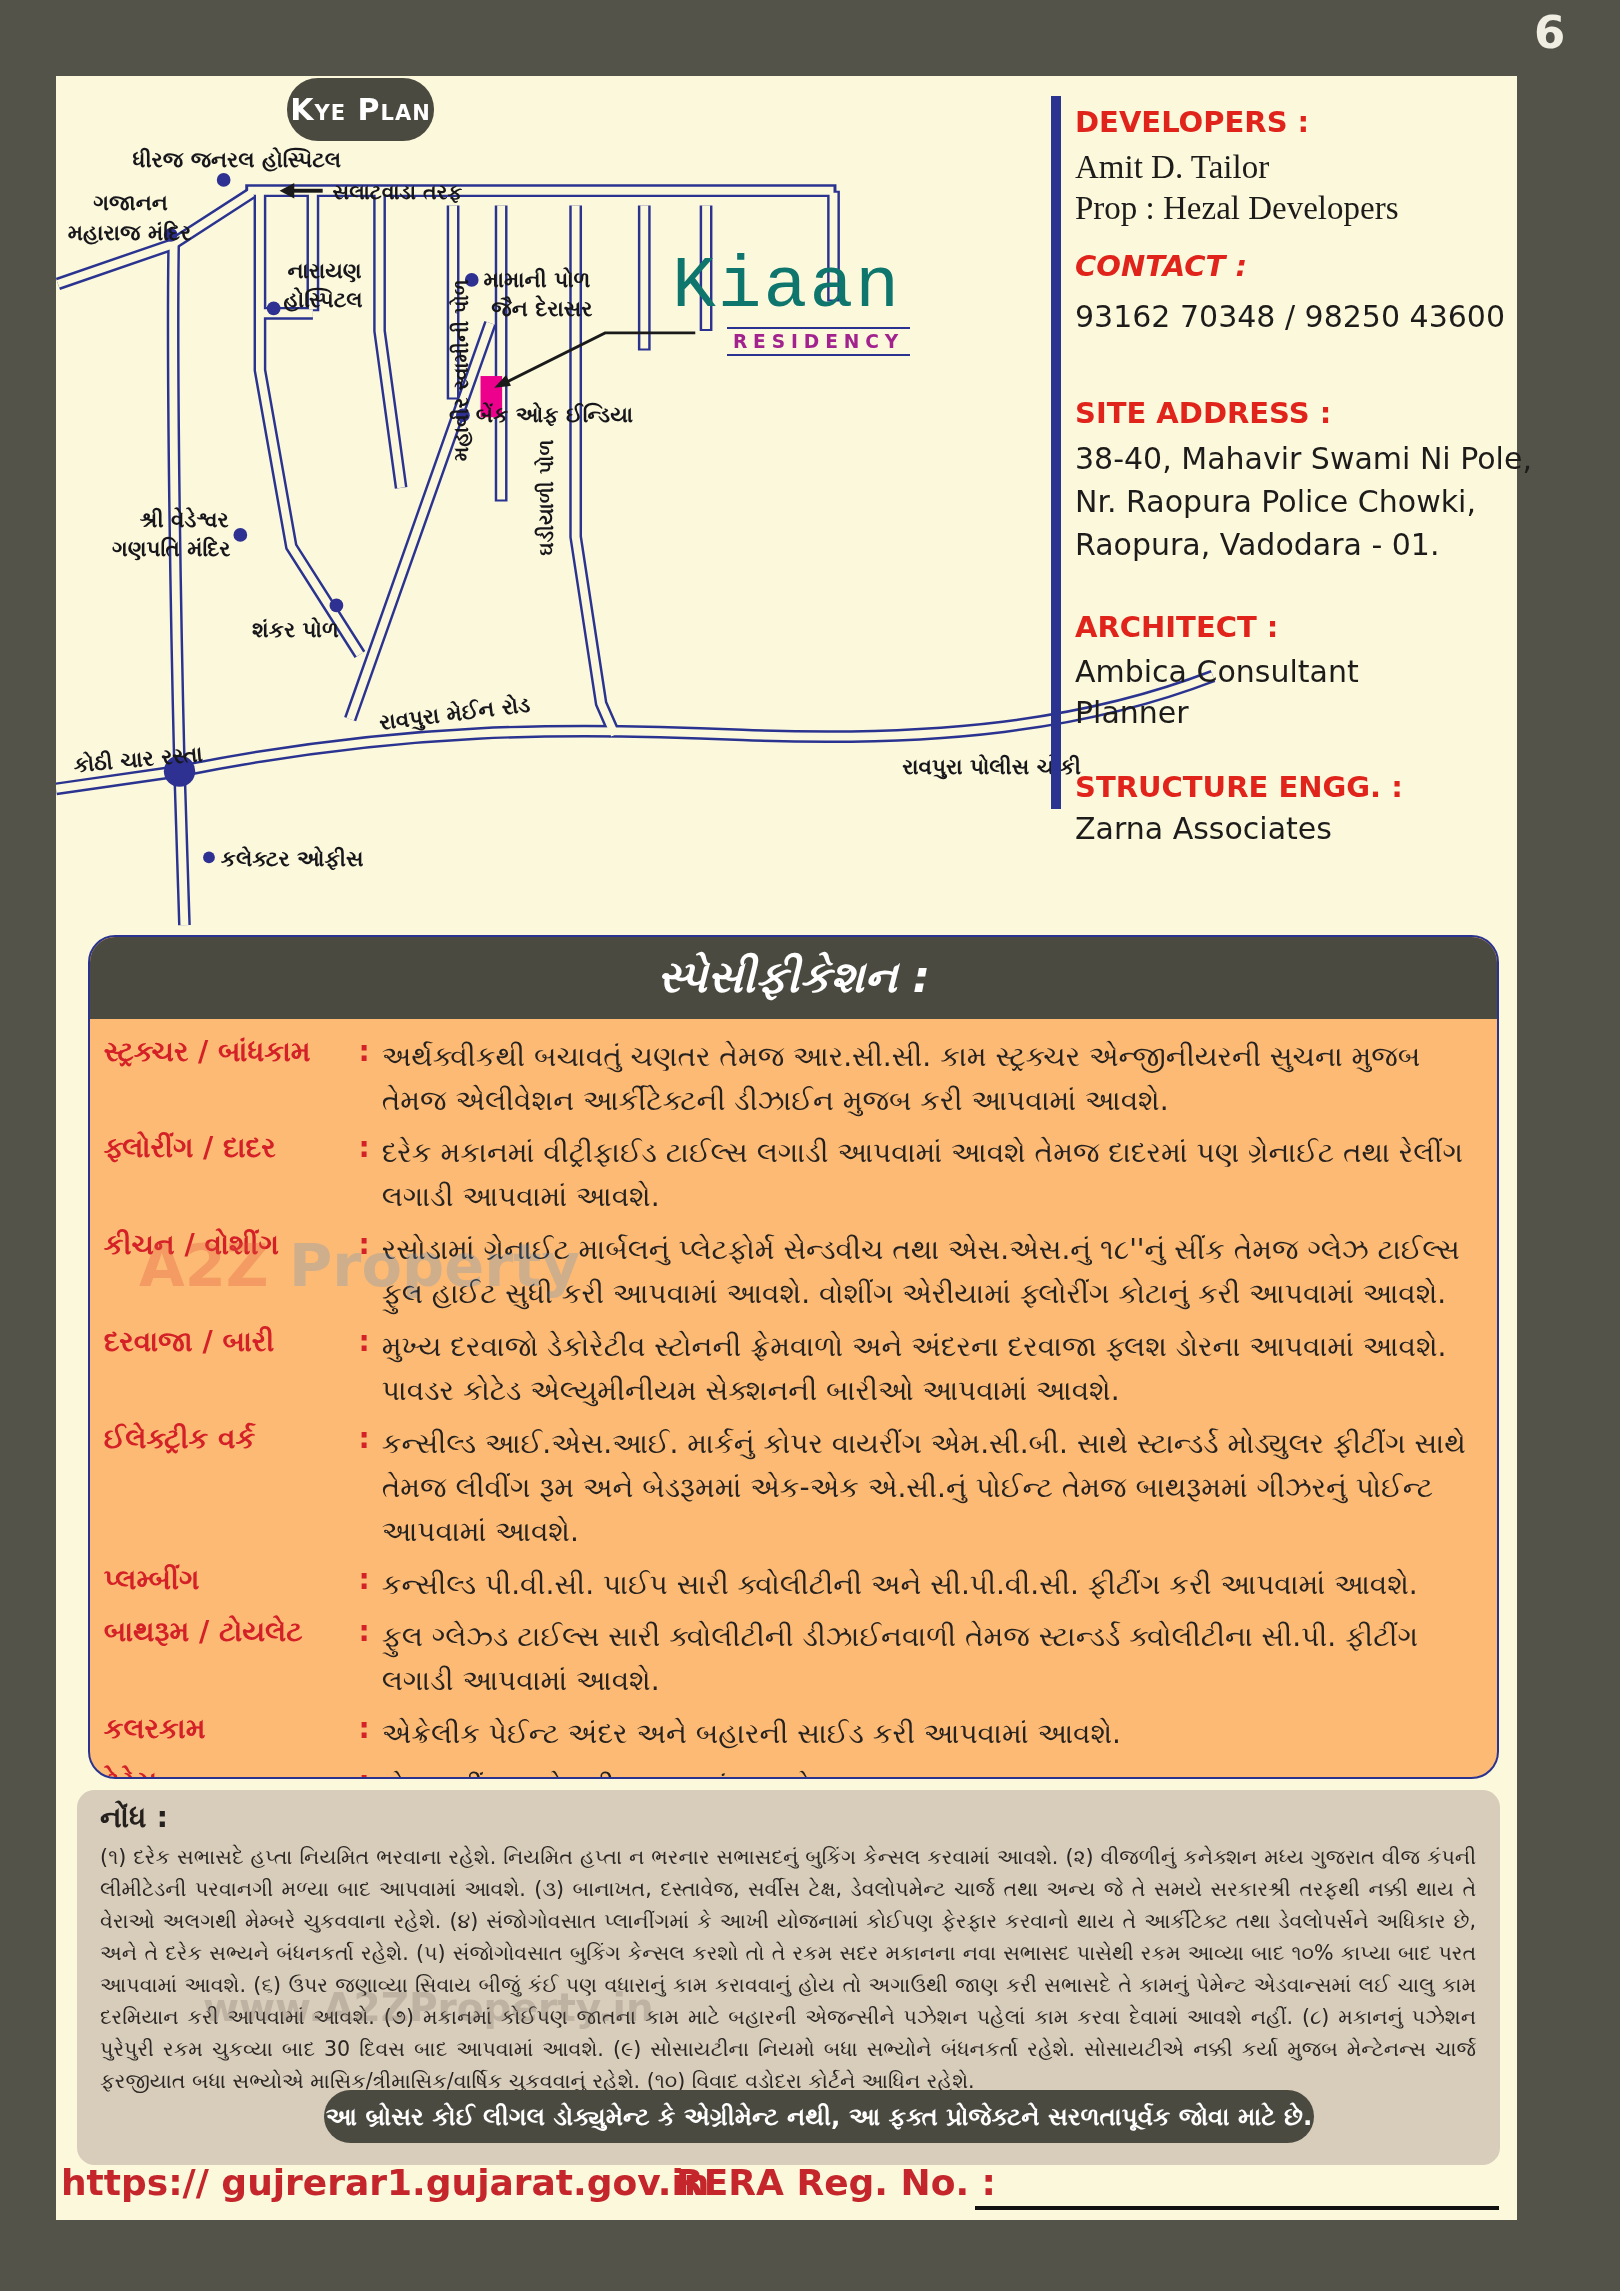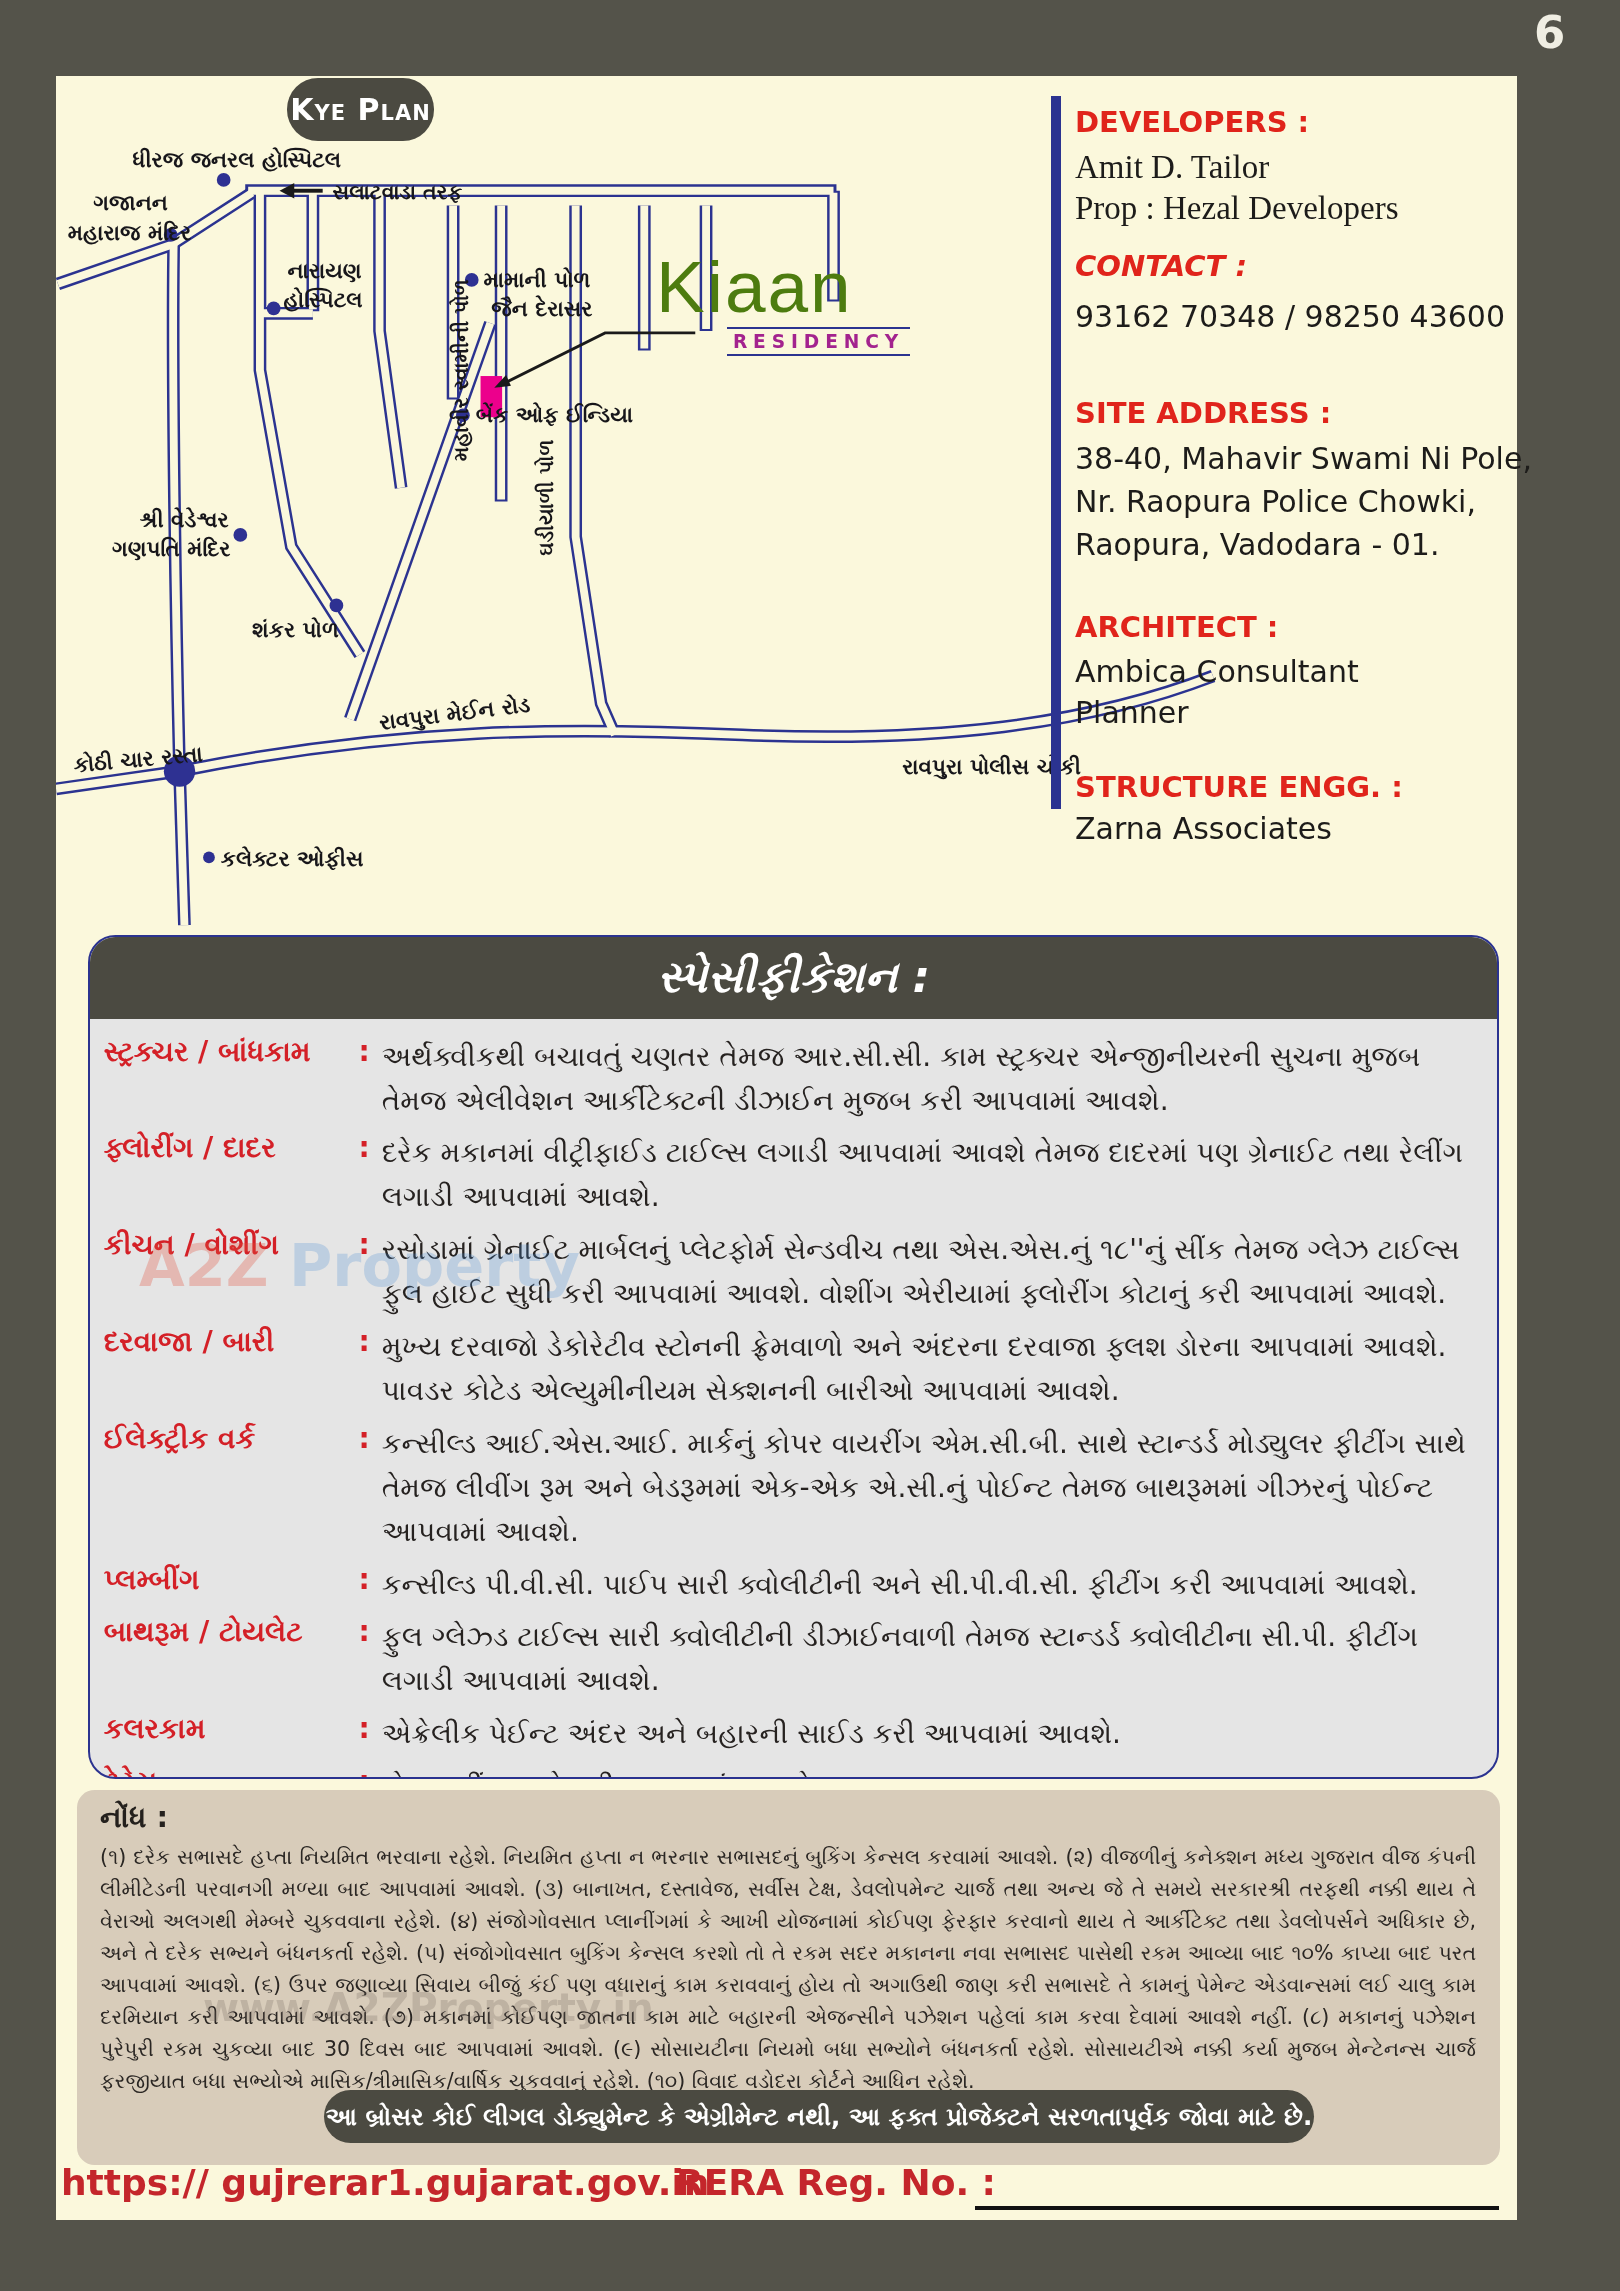--- a/index.html
+++ b/index.html
@@ -13,33 +13,33 @@
   .mapsvg{position:absolute;left:0;top:0;pointer-events:none;}
   .road-n{fill:none;stroke:#2B3390;stroke-width:13px;}
   .road-c{fill:none;stroke:#FBF8DC;stroke-width:8px;}
   .dot{fill:#2E3192;}
   .maplabel{font-family:"DejaVu Sans",sans-serif;font-weight:700;font-size:22px;fill:#17161a;}
   .maplabel.small{font-size:21px;}
   .kyeplan{left:231px;top:2px;width:147px;height:63px;background:#4B4A41;border-radius:31px;
            color:#fff;font-weight:bold;font-size:30px;text-align:center;line-height:63px;
            font-variant:small-caps;letter-spacing:1px;}
   .kiaan{left:600px;top:174px;width:235px;text-align:left;}
-  .kiaan-name{font-family:Liberation Sans, sans-serif;font-size:73px;color:#4d7c0f;letter-spacing:2px;line-height:1;}
+  .kiaan-name{font-family:Liberation Mono, monospace;font-size:73px;color:#0f766e;letter-spacing:2px;line-height:1;margin-left:16px;}
   .kiaan-res{display:inline-block;margin-left:71px;margin-top:3.9px;color:#A3238E;font-weight:bold;
              font-size:18.6px;letter-spacing:5.9px;border-top:2.9px solid #2B3390;border-bottom:2.9px solid #2B3390;
              padding:2px 5.9px;}
 
   
   .sb-bar{left:995px;top:19.6px;width:9.8px;height:713px;background:#2B3390;}
   .sb-h{left:1019px;color:#E0241B;font-weight:bold;font-size:29px;white-space:nowrap;}
   .sb-t{left:1019px;color:#1d1c1a;font-size:30px;white-space:nowrap;}
   .sb-serif{font-family:"Liberation Serif","DejaVu Serif",serif;font-size:33px;}
 
   
-  .specbox{left:32px;top:859px;width:1411px;height:844px;background:#e5e5e5;
+  .specbox{left:32px;top:859px;width:1411px;height:844px;background:#fdba74;
            border:2.9px solid #2B3390;border-radius:27.4px;box-sizing:border-box;overflow:hidden;}
   .spechead{height:82px;background:#4B4A41;border-radius:23.5px 23.5px 0 0;color:#fff;
             text-align:center;font-size:44px;font-weight:bold;font-style:italic;line-height:80px;}
   .specrows{display:flex;flex-direction:column;row-gap:8.8px;padding:15.7px 17.6px 0 13.7px;}
   .spec-row{display:grid;grid-template-columns:243px 35px 1fr;align-items:start;}
   .spec-label{color:#D42027;font-weight:bold;font-size:28px;}
   .spec-colon{color:#D42027;font-weight:bold;font-size:28px;text-align:center;}
   .spec-text{color:#262220;font-size:28px;line-height:44px;}
 
   

